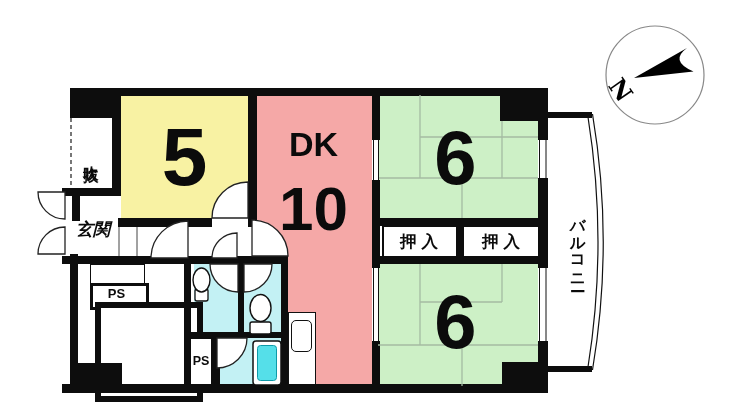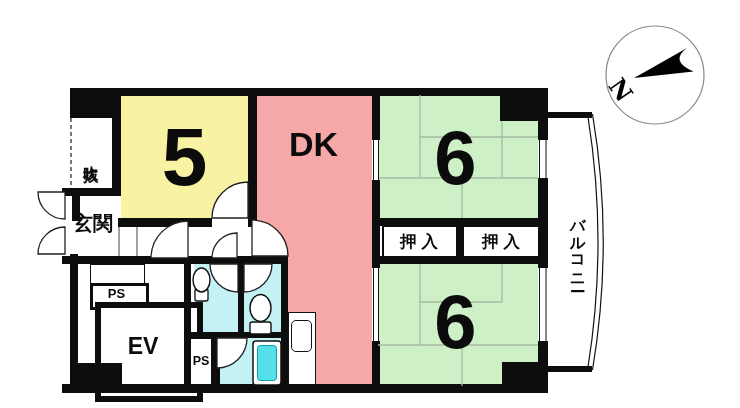--- a/index.html
+++ b/index.html
@@ -133,23 +133,23 @@
     <g>
       <circle cx="655" cy="75" r="49" fill="none" stroke="#888" stroke-width="1.2"></circle>
       <path d="M634 78 L687 48 Q669 61 693.5 71.5 Z" fill="#000"></path>
       <text x="611" y="97" font-size="24" font-weight="bold" font-family="DejaVu Serif, serif" transform="rotate(55 620 88)">N</text>
     </g>
   </svg>
 
   <div class="lbl vert z6" style="left:79px;top:126px;width:24px;height:60px;font-size:15.5px;">吹抜</div>
   <div class="lbl z6" style="left:121px;top:97px;width:127px;height:120px;font-size:82px;">5</div>
   <div class="lbl z6" style="left:255px;top:112px;width:117px;height:64px;font-size:34px;">DK</div>
+  <div class="lbl z6" style="left:255px;top:170px;width:117px;height:78px;font-size:62px;">10</div>
   <div class="lbl z6" style="left:378px;top:98px;width:155px;height:120px;font-size:76px;">6</div>
   <div class="lbl z6" style="left:378px;top:262px;width:155px;height:120px;font-size:76px;">6</div>
   <div class="lbl z6" style="left:382px;top:225px;width:74px;height:32px;font-size:16.5px;letter-spacing:5px;text-indent:5px;">押入</div>
   <div class="lbl z6" style="left:462px;top:225px;width:78px;height:32px;font-size:16.5px;letter-spacing:5px;text-indent:5px;">押入</div>
-  <div class="lbl z6" style="left:68px;top:212px;width:50px;height:21px;font-size:20px;">玄関</div>
+  <div class="lbl z6" style="left:68px;top:219px;width:50px;height:21px;font-size:17px;font-style:italic;">玄関</div>
   <div class="lbl z6" style="left:90px;top:284px;width:53px;height:19px;font-size:13px;">PS</div>
-  <div class="lbl z6" style="left:101px;top:308px;width:84px;height:76px;font-size:23px;">EV</div>
   <div class="lbl z6" style="left:188px;top:350px;width:26px;height:22px;font-size:12.5px;">PS</div>
   <div class="lbl vert z6" style="left:565px;top:196px;width:26px;height:100px;font-size:15.5px;letter-spacing:1px;">バルコニー</div>
 
 </div>
 
 </body></html>

